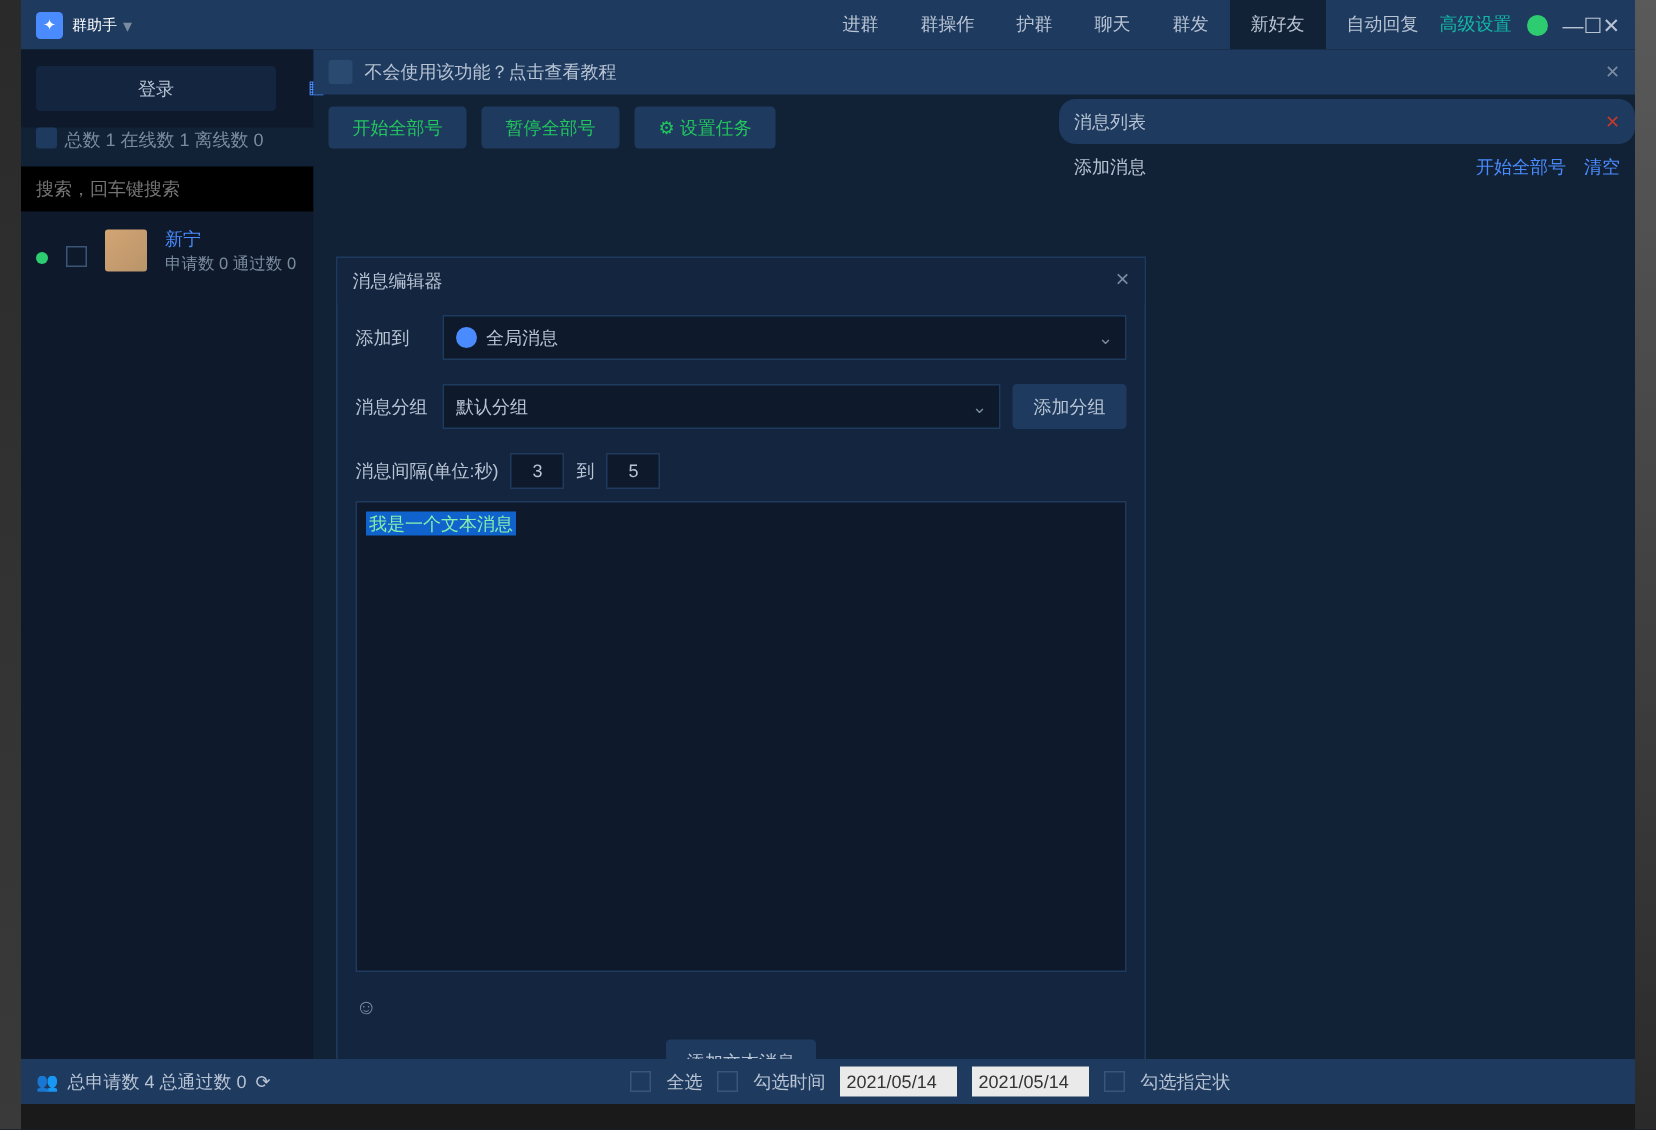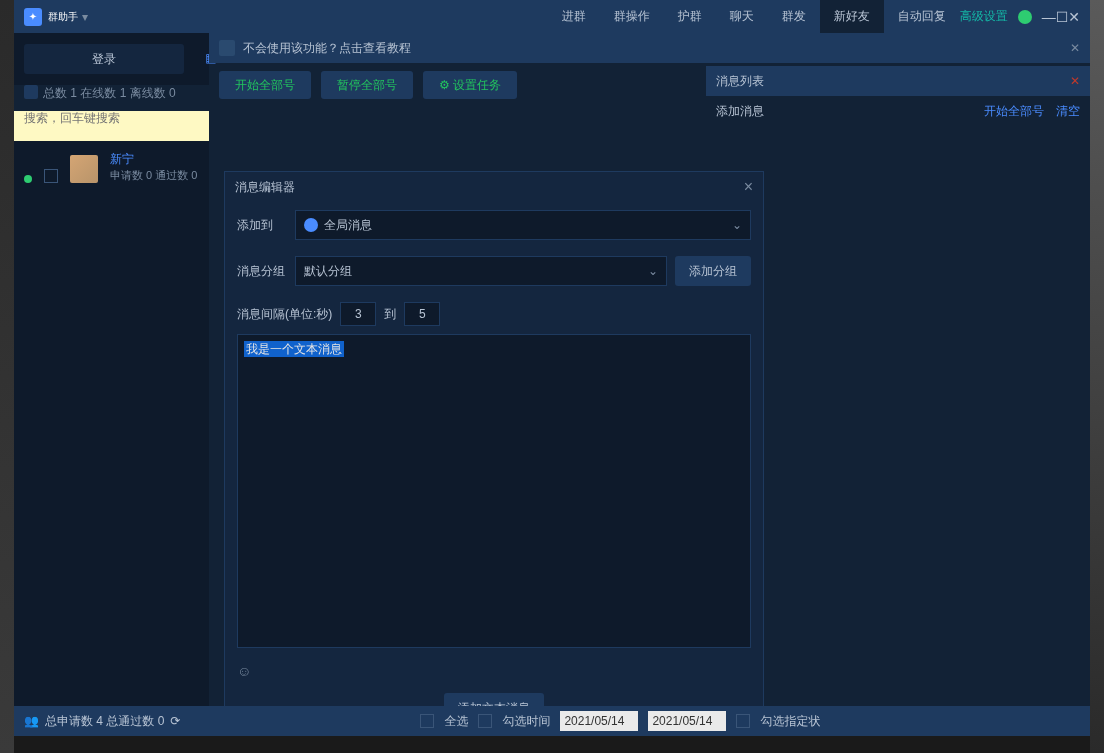--- a/index.html
+++ b/index.html
@@ -15,57 +15,57 @@
 .adv-set { margin-left: auto; color: #14b8a6; margin-right: 10px; cursor: pointer; }
 .globe { width: 14px; height: 14px; background: #2ecc71; border-radius: 50%; margin-right: 10px; }
 .body-area { flex: 1; display: flex; position: relative; }
 .sidebar { width: 195px; background: #0e1a2b; display: flex; flex-direction: column; }
 .login-section { padding: 11px 10px; position: relative; }
 .login-btn { width: 160px; height: 30px; background: #14263f; color: #b8c4d4; border: none; border-radius: 3px; cursor: pointer; }
 .side-icons { position: absolute; right: -40px; top: 15px; display: flex; gap: 8px; }
 .side-ico { width: 20px; height: 20px; display: flex; align-items: center; justify-content: center; cursor: pointer; }
 .stats-bar { height: 26px; padding: 0 10px; display: flex; align-items: flex-start; background: #122236; color: #7a8ba0; font-size: 11px; }
 .stats-ico { width: 14px; height: 14px; background: #1e3a5f; margin-right: 5px; border-radius: 2px; }
-.search-bar { height: 30px; padding: 0 10px; display: flex; align-items: flex-start; background: #fef9c3; }
+.search-bar { height: 30px; padding: 0 10px; display: flex; align-items: center; background: #000000; }
 .search-inp { flex: 1; background: transparent; border: none; color: #7a8ba0; outline: none; }
-.account-item { padding: 10px; display: flex; align-items: flex-end; gap: 12px; }
+.account-item { padding: 10px; display: flex; align-items: center; gap: 12px; }
 .status-dot { width: 8px; height: 8px; background: #2ecc71; border-radius: 50%; margin-top: 10px; }
 .acc-check { width: 14px; height: 14px; border: 1px solid #3a5578; margin-top: 7px; }
 .avatar { width: 28px; height: 28px; background: linear-gradient(135deg, #d4a574, #b8946a); border-radius: 2px; }
 .acc-info { display: flex; flex-direction: column; }
 .acc-name { color: #4a8cff; }
 .acc-sub { color: #7a8ba0; font-size: 11px; }
 .main-area { flex: 1; display: flex; flex-direction: column; background: #122236; }
 .help-bar { height: 30px; background: #1e3a5f; display: flex; align-items: center; padding: 0 10px; color: #b8c4d4; position: relative; }
 .help-ico { width: 16px; height: 16px; background: #2a4a6f; margin-right: 8px; border-radius: 2px; }
 .help-close { margin-left: auto; cursor: pointer; color: #7a8ba0; }
 .action-row { height: 44px; display: flex; align-items: center; padding: 0 10px; gap: 10px; }
 .act-btn { height: 28px; padding: 0 16px; background: #1e3a5f; color: #22c55e; border: none; border-radius: 3px; cursor: pointer; }
 .act-btn.gear::before { content: "⚙ "; }
 .right-panel { position: absolute; right: 0; top: 33px; width: 384px; background: #122236; }
-.rp-header { height: 30px; background: #1e3a5f; display: flex; align-items: center; padding: 0 10px; }
+.rp-header { height: 30px; background: #1e3a5f; display: flex; align-items: center; padding: 0 10px; border-radius: 11px; }
 .rp-close { margin-left: auto; color: #c0392b; cursor: pointer; }
 .rp-subhead { height: 30px; display: flex; align-items: center; padding: 0 10px; }
 .rp-links { margin-left: auto; display: flex; gap: 12px; }
 .rp-link { color: #4a8cff; cursor: pointer; }
 .editor-panel { position: absolute; left: 210px; top: 138px; width: 540px; height: 560px; background: #14263f; border: 1px solid #1e3a5f; display: flex; flex-direction: column; }
 .ed-header { height: 30px; display: flex; align-items: center; padding: 0 10px; background: #14263f; }
 .ed-close { margin-left: auto; color: #7a8ba0; cursor: pointer; font-size: 16px; }
 .ed-row { padding: 8px 12px; display: flex; align-items: center; gap: 8px; }
 .ed-label { color: #b8c4d4; min-width: 50px; }
 .ed-select { flex: 1; height: 30px; background: #0e1a2b; border: 1px solid #1e3a5f; color: #b8c4d4; padding: 0 8px; display: flex; align-items: center; position: relative; }
 .sel-ico { width: 14px; height: 14px; background: #4a8cff; border-radius: 50%; margin-right: 6px; }
 .sel-arrow { margin-left: auto; color: #7a8ba0; }
 .ed-btn { height: 30px; padding: 0 14px; background: #1e3a5f; border: none; color: #b8c4d4; border-radius: 3px; cursor: pointer; }
 .ed-input { width: 36px; height: 24px; background: #0e1a2b; border: 1px solid #1e3a5f; color: #b8c4d4; text-align: center; }
 .ed-tabs { display: flex; gap: 4px; padding: 6px 12px 0; border-bottom: 1px solid #1e3a5f; }
 .ed-tab { padding: 6px 12px; color: #b8c4d4; cursor: pointer; }
 .ed-tab.active { border-bottom: 2px solid #4a8cff; }
 .ed-textarea { flex: 1; margin: 0 12px 8px; background: #0e1a2b; border: 1px solid #1e3a5f; padding: 6px; color: #fff; position: relative; }
-.text-content { background: #1062cc; color: #e5e5e5; padding: 1px 2px; display: inline; }
+.text-content { background: #1062cc; color: #86efac; padding: 1px 2px; display: inline; }
 .emoji-row { height: 30px; padding: 0 12px; display: flex; align-items: center; }
 .emoji-ico { color: #7a8ba0; cursor: pointer; font-size: 14px; }
 .ed-footer { height: 44px; display: flex; align-items: center; justify-content: center; }
 .bottom-bar { position: absolute; bottom: 0; left: 0; right: 0; height: 30px; background: #1e3a5f; display: flex; align-items: center; padding: 0 10px; color: #b8c4d4; gap: 10px; }
 .bot-stats { display: flex; align-items: center; gap: 6px; }
 .bot-refresh { cursor: pointer; }
 .bot-center { margin-left: 230px; display: flex; align-items: center; gap: 10px; }
 .cb { width: 14px; height: 14px; border: 1px solid #3a5578; display: inline-block; }
 .date-inp { width: 78px; height: 20px; background: #eaeaea; color: #333; border: none; padding: 0 4px; }
 .bg-left-strip { position: absolute; left: 0; top: 0; width: 14px; height: 753px; background: linear-gradient(#2a2a2a, #3a3a3a); }

